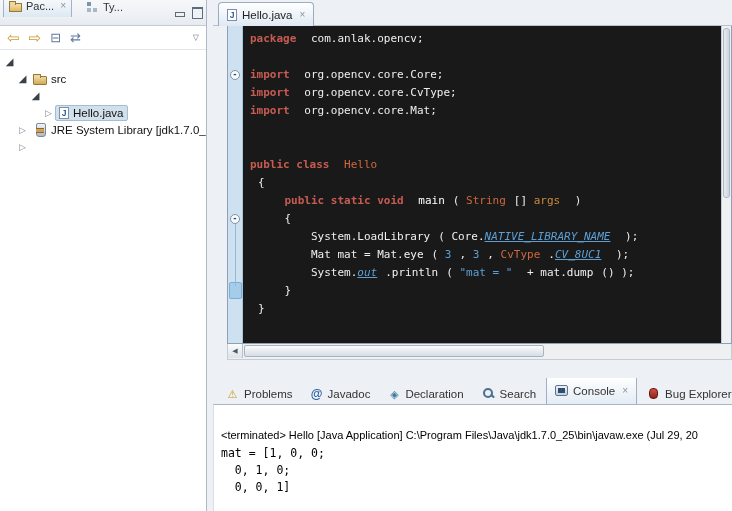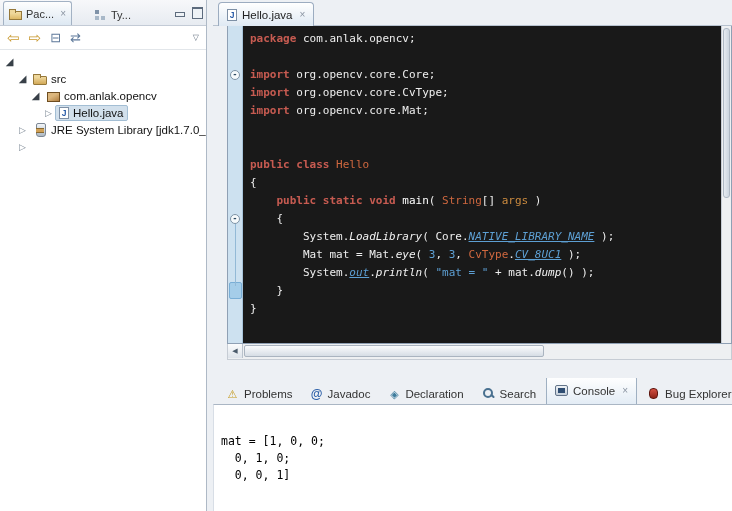--- a/index.html
+++ b/index.html
@@ -4,21 +4,21 @@
 <style>
   *{box-sizing:border-box;}
   html,body{margin:0;padding:0;}
   body{width:732px;height:511px;position:relative;overflow:hidden;background:#edf0f4;
        font-family:"Liberation Sans",sans-serif;}
 
   
   .left-panel{position:absolute;left:0;top:0;width:207px;height:511px;background:#fff;
               border-right:1px solid #aeb9c6;}
   .view-tabbar{position:relative;height:26px;background:linear-gradient(#f7f8fa,#e7ebf1);
-               border-bottom:1px solid #c3cbd6;display:flex;align-items:flex-end;padding:0 3px;gap:17px;}
+               border-bottom:1px solid #c3cbd6;display:flex;align-items:flex-end;padding:8px 3px;gap:9px;}
   .view-tab{display:flex;align-items:center;gap:4px;font-size:11px;color:#333;padding:3px 5px;height:20px;}
   .view-tab.active{height:24px;background:linear-gradient(#fefefe,#dde8f2);
                    border:1px solid #a3b2c4;border-bottom:none;border-radius:3px 3px 0 0;}
   .tab-close{color:#8a94a2;font-size:10px;line-height:10px;margin-left:2px;}
   .winbtns{position:absolute;right:4px;top:6px;display:flex;gap:6px;}
   .winbtn{width:11px;height:11px;position:relative;}
   .winbtn.min::before{content:"";position:absolute;left:1px;top:6px;width:8px;height:3px;
                       border:1px solid #5d6b7d;background:#eef2f6;}
   .winbtn.max::before{content:"";position:absolute;left:1px;top:1px;width:9px;height:9px;
                       border:1px solid #5d6b7d;border-top-width:2px;background:#eef2f6;}
@@ -75,23 +75,23 @@
       border:1px solid #79aed6;border-radius:2px;}
   .fold-scope-line{position:absolute;left:7px;width:1px;background:#93b9d6;}
   .code-area{position:absolute;left:16px;top:0;right:10px;bottom:0;padding:4px 0 0 6px;
       font:11px/18px "DejaVu Sans Mono",monospace;white-space:pre;overflow:hidden;color:var(--plain,#eee);}
   .code-line{height:18px;}
   .tk-kw{color:var(--keyword,#c75b51);font-weight:bold;}
   .tk-type{color:var(--type,#d0683f);}
   .tk-param{color:var(--param,#cc8b3f);}
   .tk-num,.tk-str{color:var(--literal,#5d9fd3);}
   .tk-const,.tk-field{color:var(--literal,#5d9fd3);font-style:italic;text-decoration:underline;}
-  .tk-mi{color:var(--method,#f2f2f2);font-style:italic;}
+  .tk-mi{color:var(--method,#f2f2f2);}
   .tk-fn{color:#ffffff;font-weight:normal;}
-  .tk-pl{color:var(--plain,#eee);}
+  .tk-pl{color:var(--plain,#eee);margin-left:8px;}
   .vscroll{position:absolute;right:0;top:0;bottom:0;width:10px;background:#eef0f2;border-left:1px solid #c6ccd4;}
   .vscroll .thumb{position:absolute;left:1px;right:1px;top:2px;height:170px;
       background:linear-gradient(90deg,#e6ebf1,#cdd6e0);border:1px solid #aeb8c4;border-radius:3px;}
   .hscroll{position:absolute;left:227px;top:344px;right:0;height:16px;background:#eef0f2;
       border:1px solid #c6ccd4;border-top:none;}
   .hscroll .sb-btn{position:absolute;left:0;top:0;width:15px;height:14px;
       background:linear-gradient(#fbfcfd,#dde3ea);border-right:1px solid #b9c2cc;color:#4a5a6a;
       font-size:7px;line-height:14px;text-align:center;}
   .hscroll .thumb{position:absolute;left:16px;top:1px;width:300px;height:12px;
       background:linear-gradient(#fbfcfd,#d6dde5);border:1px solid #aab4c0;border-radius:2px;}
@@ -155,24 +155,20 @@
       </div>
       <div class="tree-row" style="padding-left: 16px;">
         <span class="twist expanded">◢</span>
         <span class="row-body">
           <span class="ticon src-folder"></span>
           <span class="tlabel">src</span>
         </span>
       </div>
       <div class="tree-row" style="padding-left: 29px;">
         <span class="twist expanded">◢</span>
-        <span class="row-body">
-          <span class="ticon package"></span>
-          <span class="tlabel">com.anlak.opencv</span>
-        </span>
       </div>
       <div class="tree-row" style="padding-left: 42px;">
         <span class="twist collapsed">▷</span>
         <span class="row-body selected">
           <span class="java-file-ic"></span>
           <span class="tlabel">Hello.java</span>
         </span>
       </div>
       <div class="tree-row" style="padding-left: 16px;">
         <span class="twist collapsed">▷</span>
@@ -234,17 +230,18 @@
         <span class="bt-ic console"></span>
         <span class="bt-label">Console</span>
         <span class="tab-close">×</span>
       </div>
       <div class="b-tab">
         <span class="bt-ic bug"></span>
         <span class="bt-label">Bug Explorer</span>
       </div>
     </div>
   <div class="console-area">
+    <div class="console-header">&lt;terminated&gt; Hello [Java Application] C:\Program Files\Java\jdk1.7.0_25\bin\javaw.exe (Jul 29, 20</div>
     <pre class="console-output">mat = [1, 0, 0;
   0, 1, 0;
   0, 0, 1]</pre>
   </div>
 </div>
 
 </body></html>

